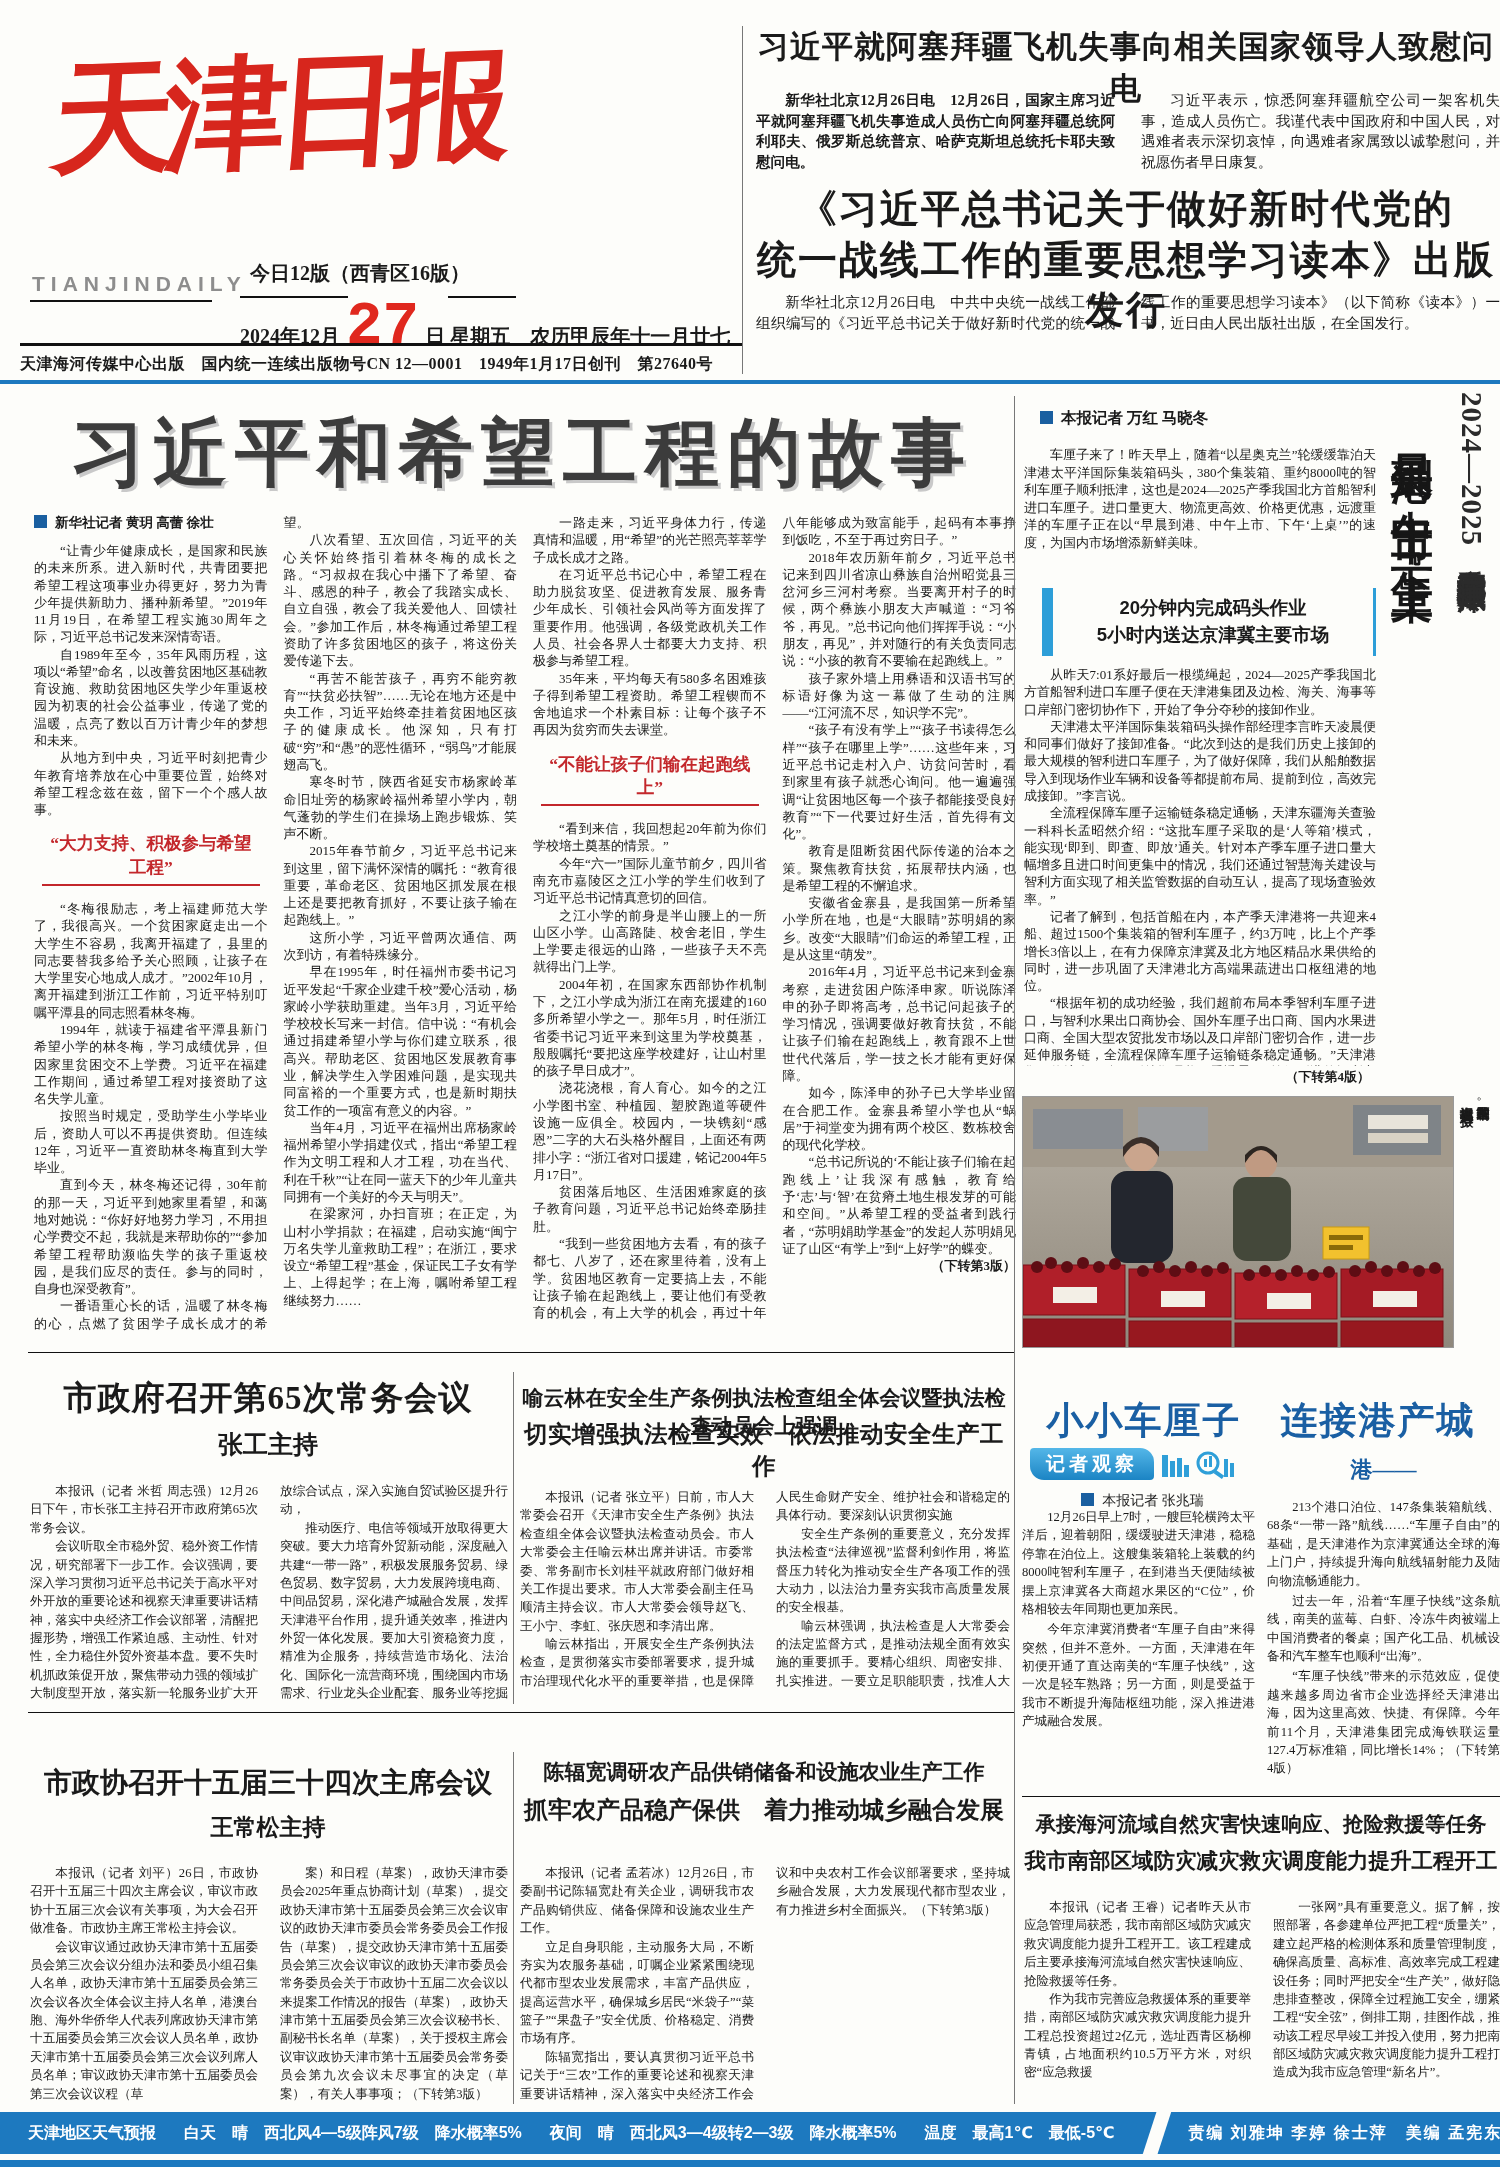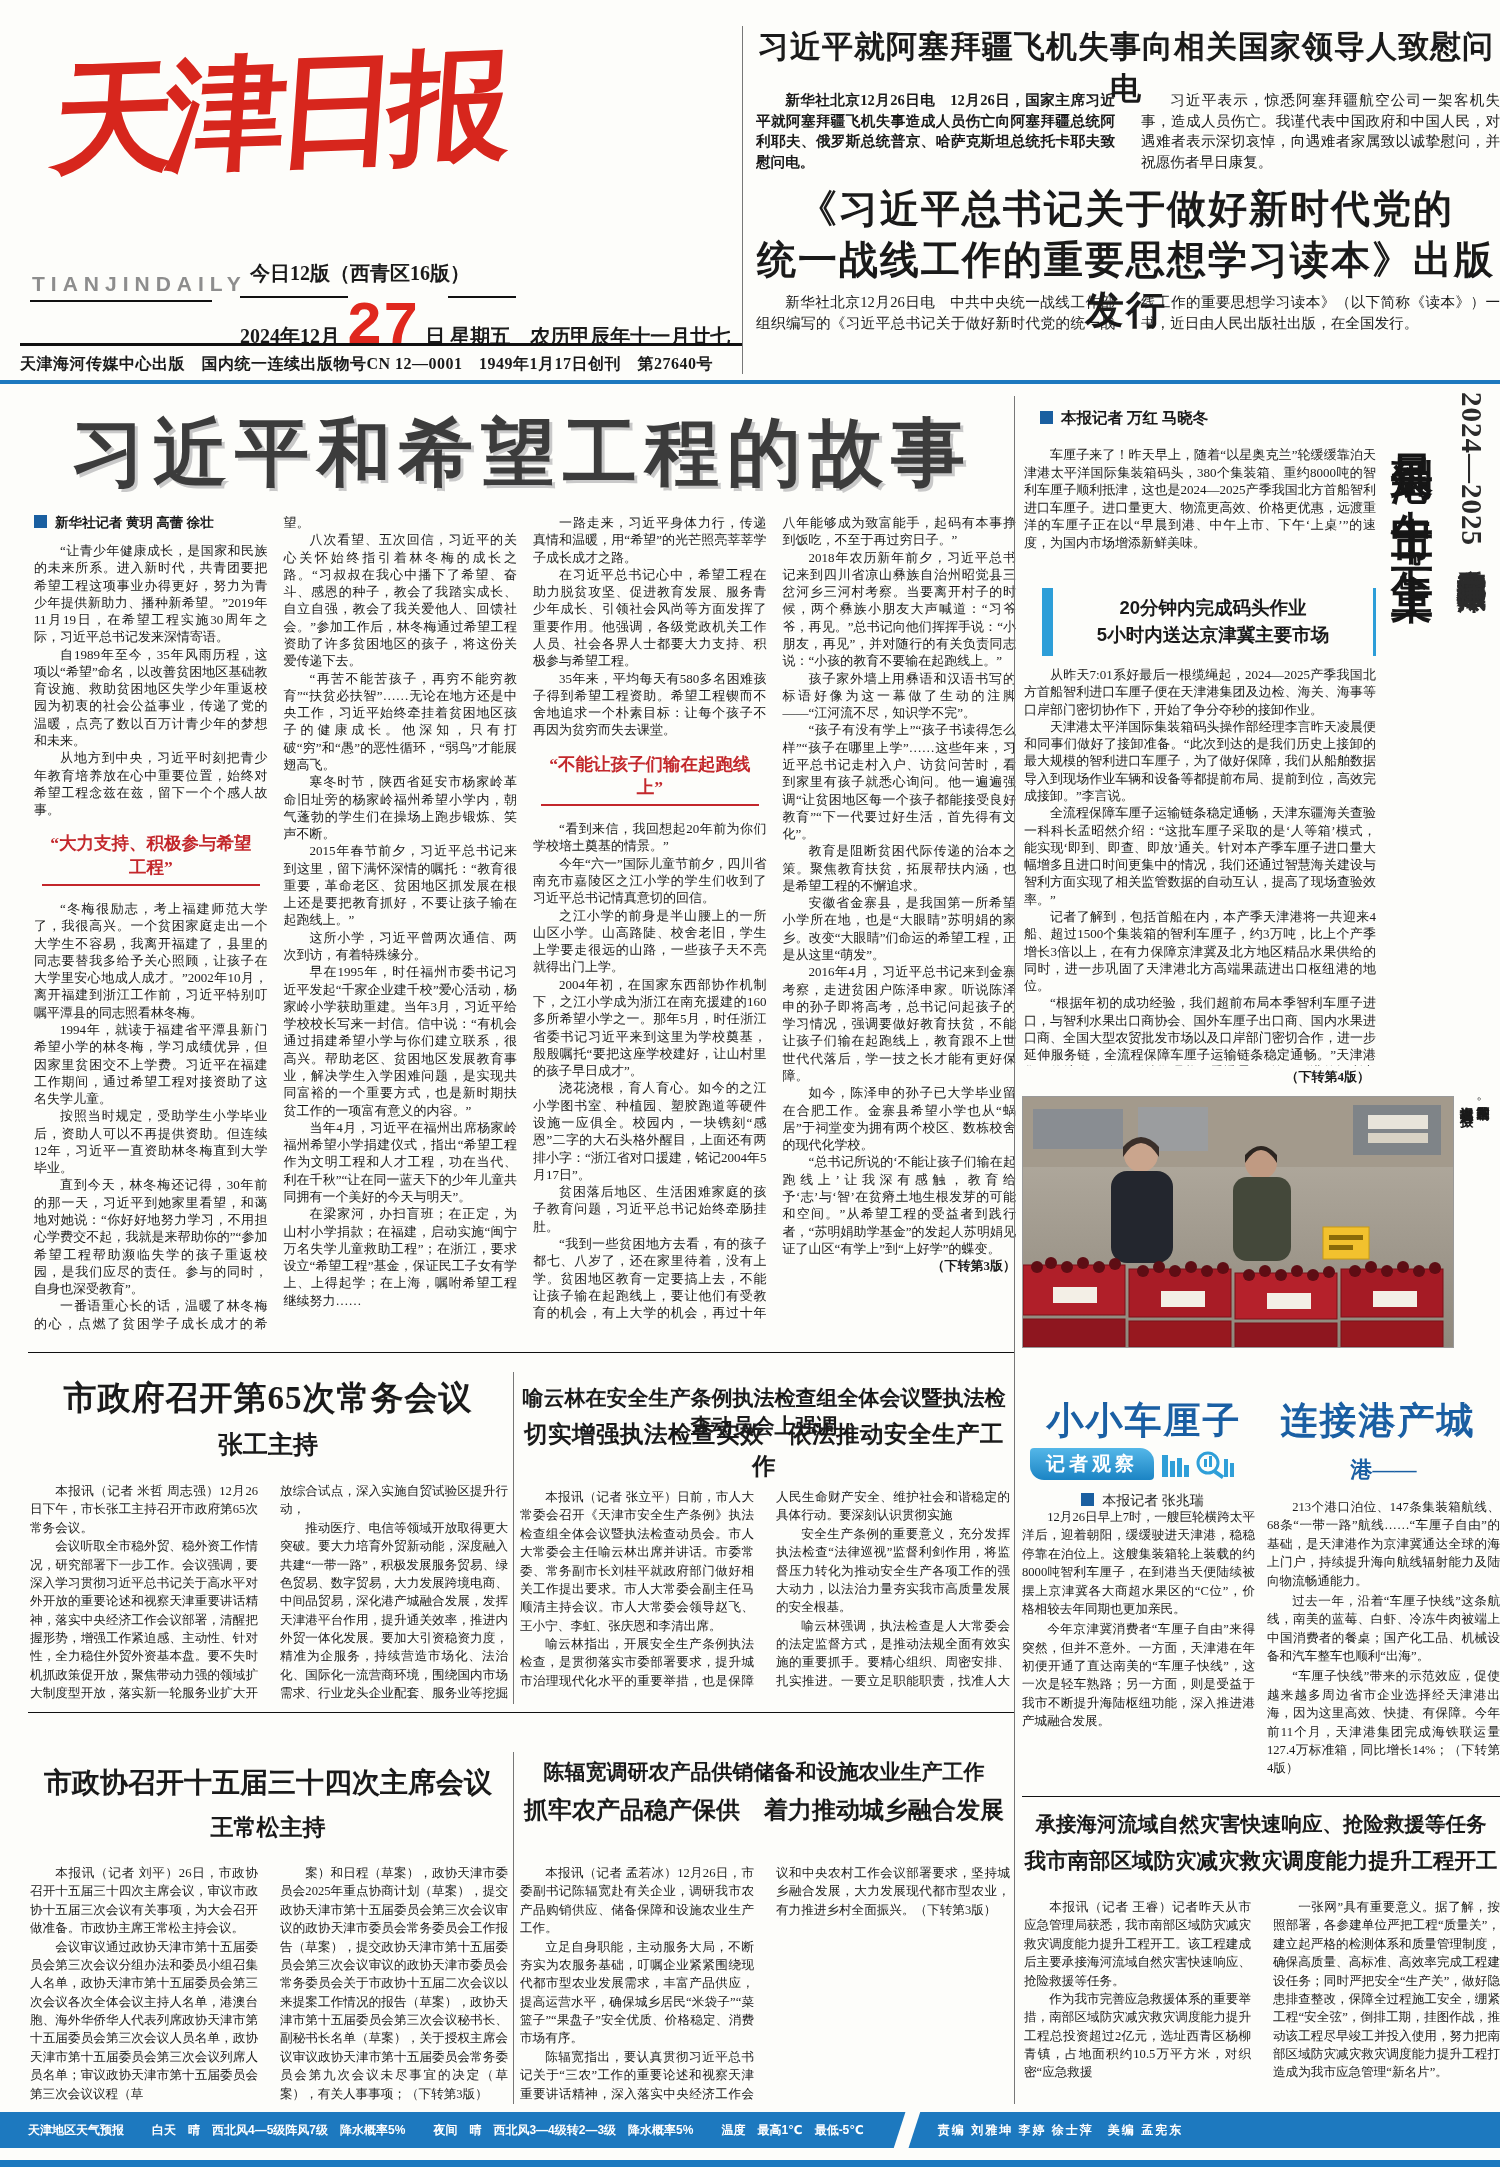--- a/index.html
+++ b/index.html
@@ -93,22 +93,22 @@
   .zx-sub{left:28px;top:1812px;width:480px;font-size:23px;}
   .zx-body{left:30px;top:1864px;width:478px;height:240px;}
   .chen-kick{left:518px;top:1758px;width:492px;font-size:21px;}
   .chen-h{left:518px;top:1794px;width:492px;font-size:24px;}
   .chen-body{left:520px;top:1864px;width:490px;height:240px;}
   .south-kick{left:1022px;top:1810px;width:478px;font-size:20.5px;}
   .south-h{left:1022px;top:1846px;width:478px;font-size:21.5px;}
   .south-body{left:1024px;top:1898px;width:476px;height:206px;}
 
   
-  .wbar{left:0;top:2112px;width:1500px;height:36px;background:#1d79bf;color:#fff;display:flex;align-items:center;
-        font-size:12px;font-weight:bold;font-family:"Liberation Sans","DejaVu Sans",sans-serif;}
+  .wbar{left:0;top:2112px;width:1500px;height:42px;background:#1d79bf;color:#fff;display:flex;align-items:center;
+        font-size:16px;font-weight:bold;font-family:"Liberation Sans","DejaVu Sans",sans-serif;}
   .wbar .witem{margin-left:28px;white-space:nowrap;}
   .wslash{width:14px;height:60px;background:#fdfdfa;transform:rotate(18deg);margin:0 24px 0 36px;flex:none;}
   .wstaff{white-space:nowrap;letter-spacing:2px;}
   .bottom-strip{left:0;top:2160px;width:1500px;height:7px;background:#1d79bf;}
 </style>
 </head>
 <body>
 
 <div id="page">
 

